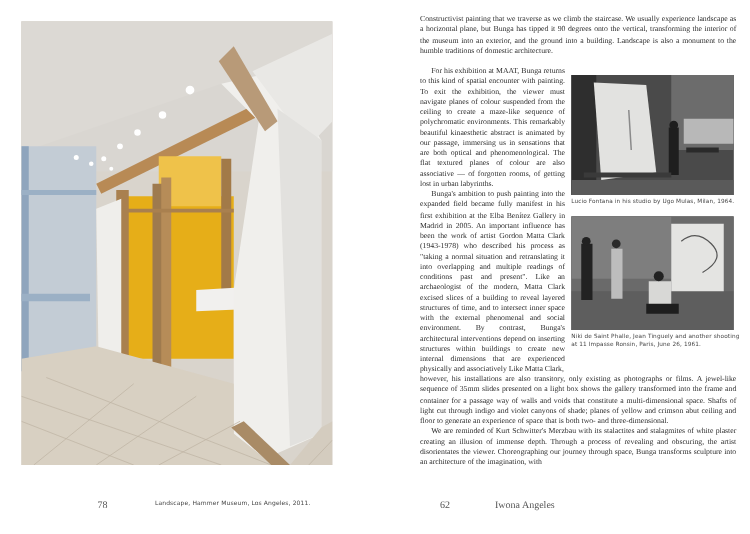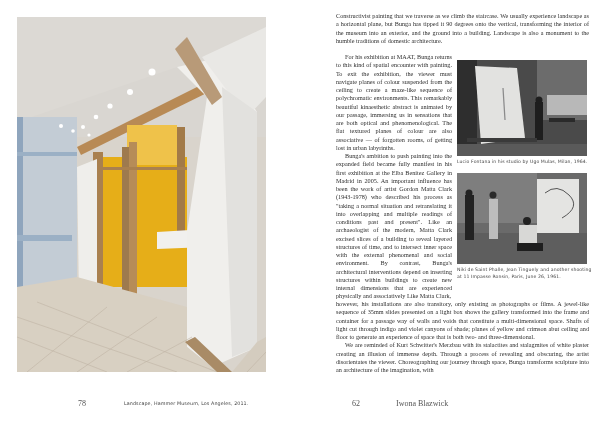--- a/index.html
+++ b/index.html
@@ -128,14 +128,14 @@
     </svg>
   </div>
   <div class="fig-caption caption-sans" style="left:157px;top:267px;width:135px;">Niki de Saint Phalle, Jean Tinguely and another shooting at 11 Impasse Ronsin, Paris, June 26, 1961.</div>
 
   <div class="body-text" style="left:36px;top:300px;width:253px;">
     <p>however, his installations are also transitory, only existing as photographs or films. A jewel-like sequence of 35mm slides presented on a light box shows the gallery transformed into the frame and container for a passage way of walls and voids that constitute a multi-dimensional space. Shafts of light cut through indigo and violet canyons of shade; planes of yellow and crimson abut ceiling and floor to generate an experience of space that is both two- and three-dimensional.</p>
     <p class="indent">We are reminded of Kurt Schwitter's Merzbau with its stalactites and stalagmites of white plaster creating an illusion of immense depth. Through a process of revealing and obscuring, the artist disorientates the viewer. Choreographing our journey through space, Bunga transforms sculpture into an architecture of the imagination, with</p>
   </div>
 
   <div class="folio" style="left:52px;top:399px;">62</div>
-  <div class="folio" style="left:96px;top:399px;font-size:8px;">Iwona Blazwick</div>
+  <div class="folio" style="left:96px;top:399px;font-size:8px;">Iwona Angeles</div>
 </div>
 
 </body></html>

